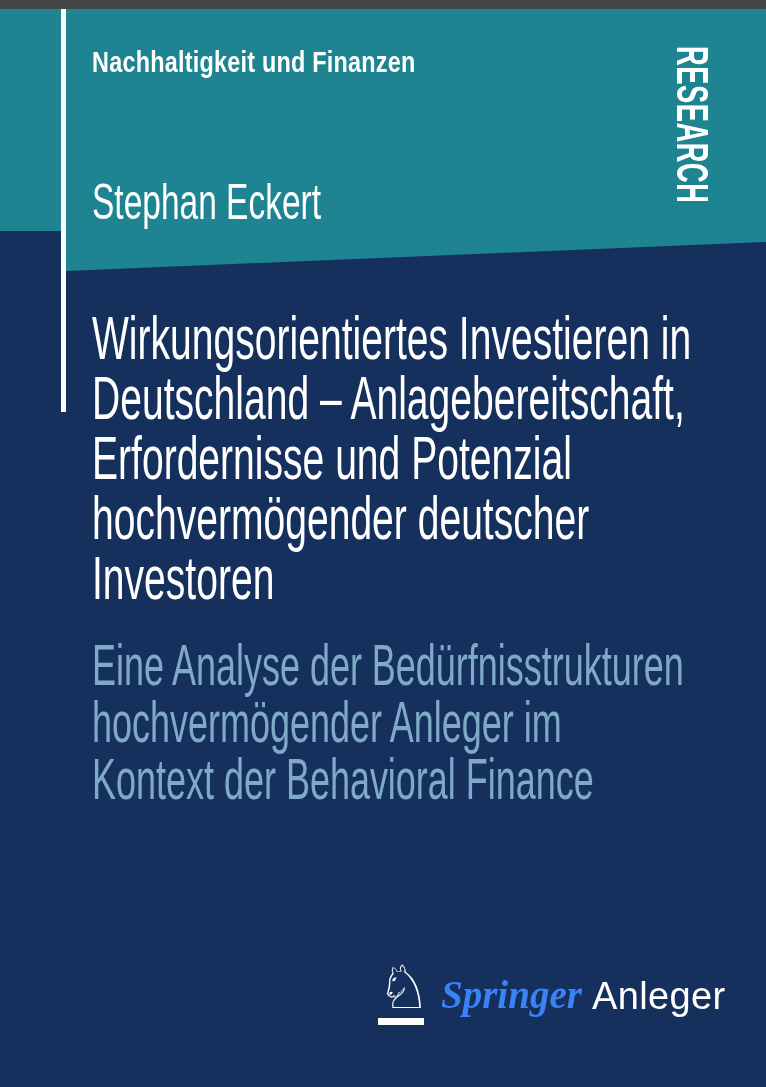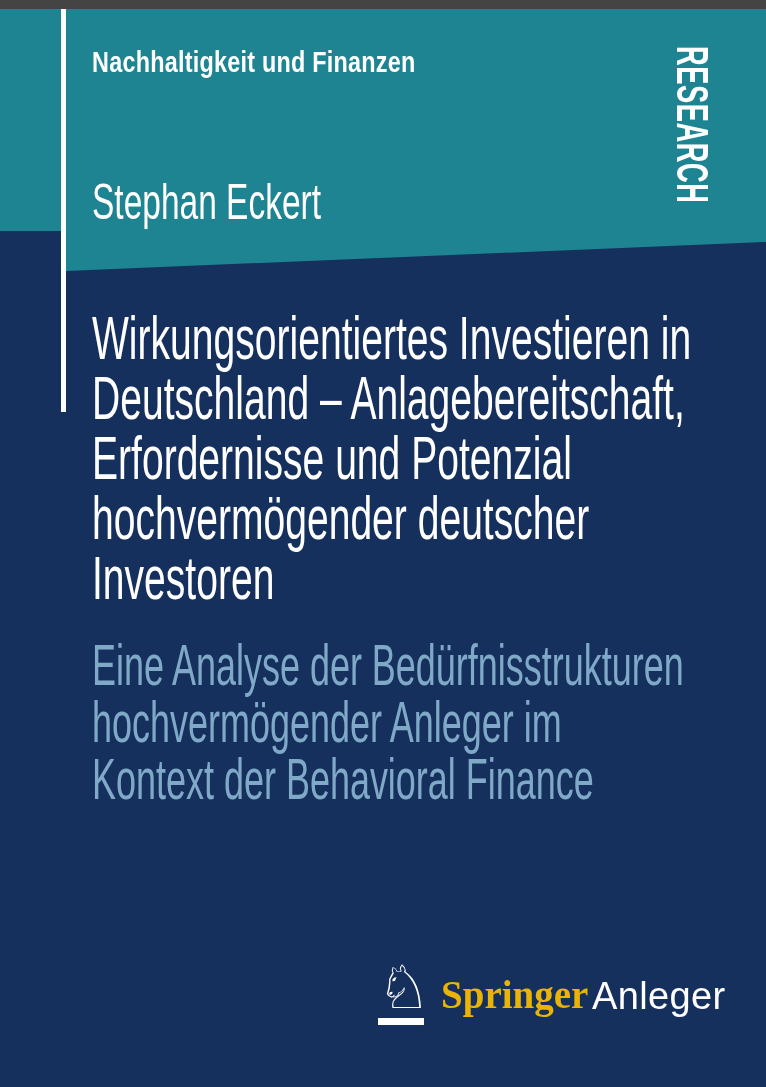--- a/index.html
+++ b/index.html
@@ -61,21 +61,21 @@
     font-family:"DejaVu Sans",sans-serif;
     font-size:60px;line-height:1;color:#ffffff;
   }
   .knight-bar{
     position:absolute;left:378px;top:1009px;width:46px;height:7px;
     background:#ffffff;
   }
   .springer{
     left:441px;top:966px;
     font-family:"Liberation Serif",serif;
-    font-size:39px;font-weight:bold;line-height:1;color:#eab308;
+    font-size:39px;font-weight:bold;line-height:1;color:#3b82f6;font-style:italic;
   }
   .gabler{
     left:592px;top:968px;
     font-size:38px;font-weight:400;line-height:1;color:#ffffff;
     letter-spacing:.01em;
   }
 </style>
 </head>
 <body>
 

